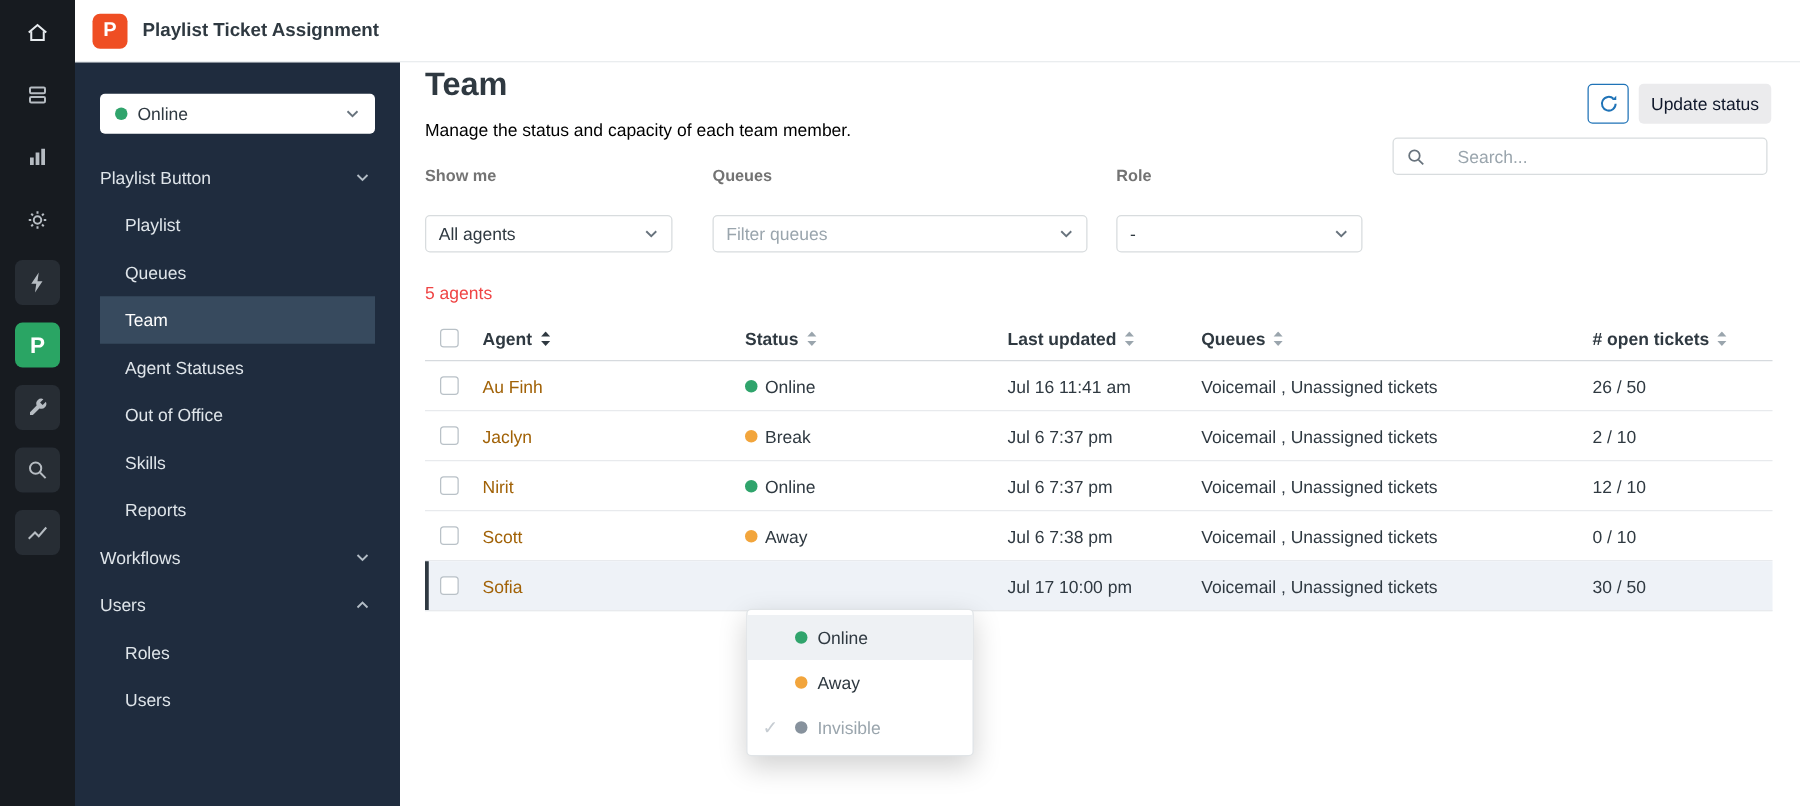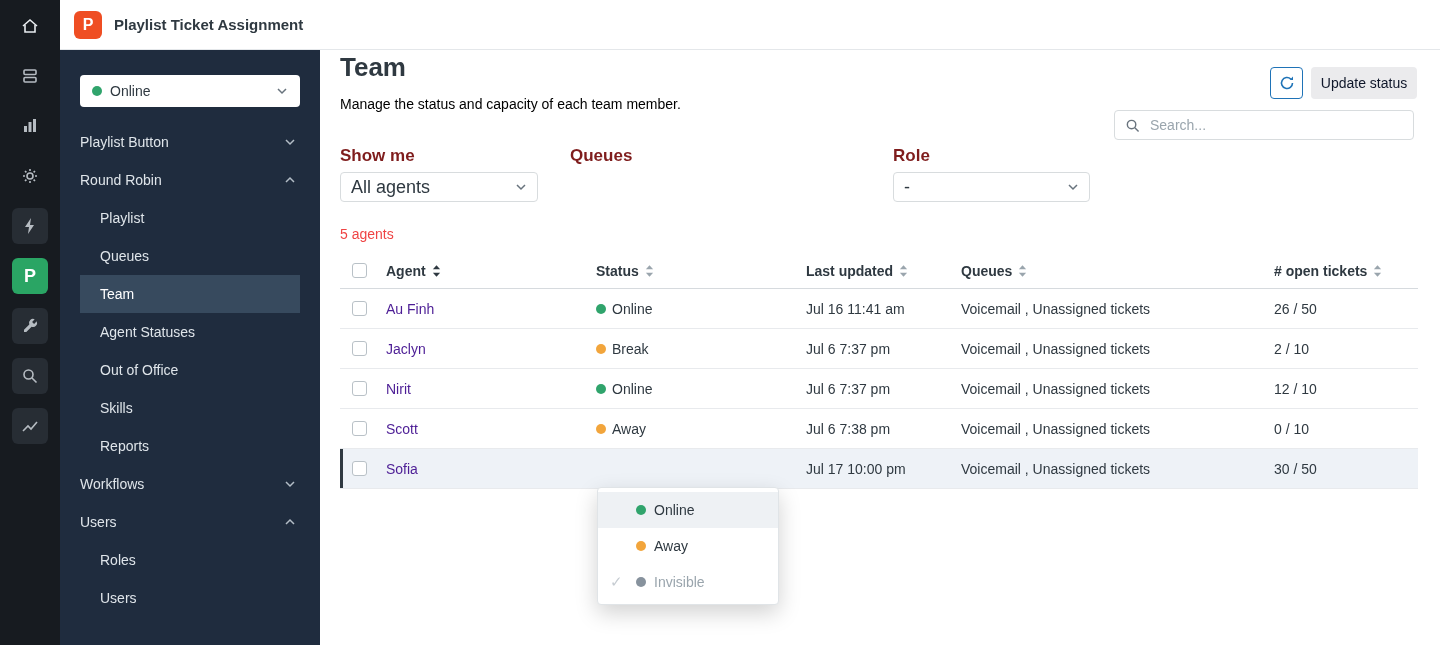--- a/index.html
+++ b/index.html
@@ -41,45 +41,45 @@
   .main { position:absolute; left:320px; top:50px; width:1120px; height:595px; background:#fff; }
   .page-title { position:absolute; left:20px; top:2px; font-size:26px; font-weight:600; color:#2f3941; }
   .page-subtitle { position:absolute; left:20px; top:46px; font-size:14px; color:#000000; }
 
   .refresh-btn { position:absolute; left:950px; top:17px; width:33px; height:32px; background:#fff;
                  border:1px solid #1f73b7; border-radius:4px; display:flex; align-items:center; justify-content:center; cursor:pointer; }
   .update-btn { position:absolute; left:991px; top:17px; width:106px; height:32px; background:#ebebed;
                 border:none; border-radius:4px; color:#0f172a; font-size:14px; cursor:default; }
 
   .search-box { position:absolute; left:794px; top:60px; width:300px; height:30px; border:1px solid #d8dcde;
-                border-radius:4px; display:flex; align-items:center; padding:0 10px; gap:8px; background:#fff; }
+                border-radius:4px; display:flex; align-items:center; padding:0 10px; gap:24px; background:#fff; }
   .search-box input { border:none; outline:none; flex:1; font-size:14px; font-family:"Liberation Sans",sans-serif; color:#2f3941; }
   .search-box input::placeholder { color:#9aa5ad; }
 
-  .filter-label { position:absolute; top:96px; font-size:17px; font-weight:bold; color:#7f1d1d; }
+  .filter-label { position:absolute; top:83px; font-size:13px; font-weight:bold; color:#737373; }
   .fl-showme { left:20px; } .fl-queues { left:250px; } .fl-role { left:573px;text-align:right; }
   .select { position:absolute; top:122px; height:30px; border:1px solid #d8dcde; border-radius:4px; background:#fff;
-            display:flex; align-items:center; padding:0 10px; font-size:18px; color:#2f3941; cursor:pointer; }
+            display:flex; align-items:center; padding:0 10px; font-size:14px; color:#2f3941; cursor:pointer; }
   .select .chev { margin-left:auto; display:flex; }
   .sel-showme { left:20px; width:198px; }
   .sel-queues { left:250px; width:300px; }
   .sel-role { left:573px; width:197px; }
   .placeholder { color:#9aa5ad; }
 
   .agents-count { position:absolute; left:20px; top:176px; font-size:14px; color:#ef4444; }
 
   
   .table { position:absolute; left:20px; top:203px; width:1078px; }
   .trow { display:grid; grid-template-columns:38px 210px 210px 155px 313px 1fr; align-items:center;
           height:40px; border-bottom:1px solid #e8eaed; font-size:14px; color:#2f3941; }
   .trow.thead { height:36px; border-bottom:1px solid #d6dade; font-weight:bold; }
   .cell { padding-left:8px; display:flex; align-items:center; gap:6px; }
   .cell.center { justify-content:center; padding-left:0; }
   .checkbox { width:15px; height:15px; border:1px solid #b9c1c7; border-radius:3px; background:#fff; cursor:pointer; }
-  .agent-link { color:#4c1d95; text-decoration:none; cursor:pointer; }
+  .agent-link { color:#a16207; text-decoration:none; cursor:pointer; }
   .status-cell { cursor:pointer; }
   .trow.selected { background:#eef2f7; position:relative; }
   .trow.selected::before { content:""; position:absolute; left:0; top:0; bottom:0; width:3px; background:#2f3941; }
   .sort { flex:none; }
 
   
   .status-menu { position:absolute; left:277px; top:437px; width:182px; background:#fff;
                  border:1px solid #e0e4e7; border-radius:4px; box-shadow:0 8px 22px rgba(0,0,0,0.18);
                  padding:4px 0; z-index:10; }
   .menu-item { height:36px; display:flex; align-items:center; gap:8px; padding:0 12px; font-size:14px; color:#2f3941; cursor:pointer; }
@@ -157,28 +157,20 @@
   </div>
   <div class="nav">
     <div class="nav-item top">
       <span>Playlist Button</span>
       <span class="chev">
           <svg width="12" height="12" viewBox="0 0 12 12">
             <path d="M2 4l4 4 4-4" fill="none" stroke="#b3bdc6" stroke-width="1.5"></path>
           </svg>
         </span>
     </div>
-    <div class="nav-item top">
-      <span>Round Robin</span>
-      <span class="chev">
-          <svg width="12" height="12" viewBox="0 0 12 12">
-            <path d="M2 8l4-4 4 4" fill="none" stroke="#b3bdc6" stroke-width="1.5"></path>
-          </svg>
-        </span>
-    </div>
     <div class="nav-item sub">
         <span>Playlist</span>
       </div>
     <div class="nav-item sub">
         <span>Queues</span>
       </div>
     <div class="nav-item sub active">
         <span>Team</span>
       </div>
     <div class="nav-item sub">
@@ -243,20 +235,28 @@
   <div class="filter-label fl-role">Role</div>
 
   <div class="select sel-showme">
     <span>All agents</span>
     <span class="chev">
         <svg width="12" height="12" viewBox="0 0 12 12">
           <path d="M2 4l4 4 4-4" fill="none" stroke="#68737d" stroke-width="1.5"></path>
         </svg>
       </span>
   </div>
+  <div class="select sel-queues">
+    <span class="placeholder">Filter queues</span>
+    <span class="chev">
+        <svg width="12" height="12" viewBox="0 0 12 12">
+          <path d="M2 4l4 4 4-4" fill="none" stroke="#68737d" stroke-width="1.5"></path>
+        </svg>
+      </span>
+  </div>
   <div class="select sel-role">
     <span>-</span>
     <span class="chev">
         <svg width="12" height="12" viewBox="0 0 12 12">
           <path d="M2 4l4 4 4-4" fill="none" stroke="#68737d" stroke-width="1.5"></path>
         </svg>
       </span>
   </div>
 
   <div class="agents-count">5 agents</div>

